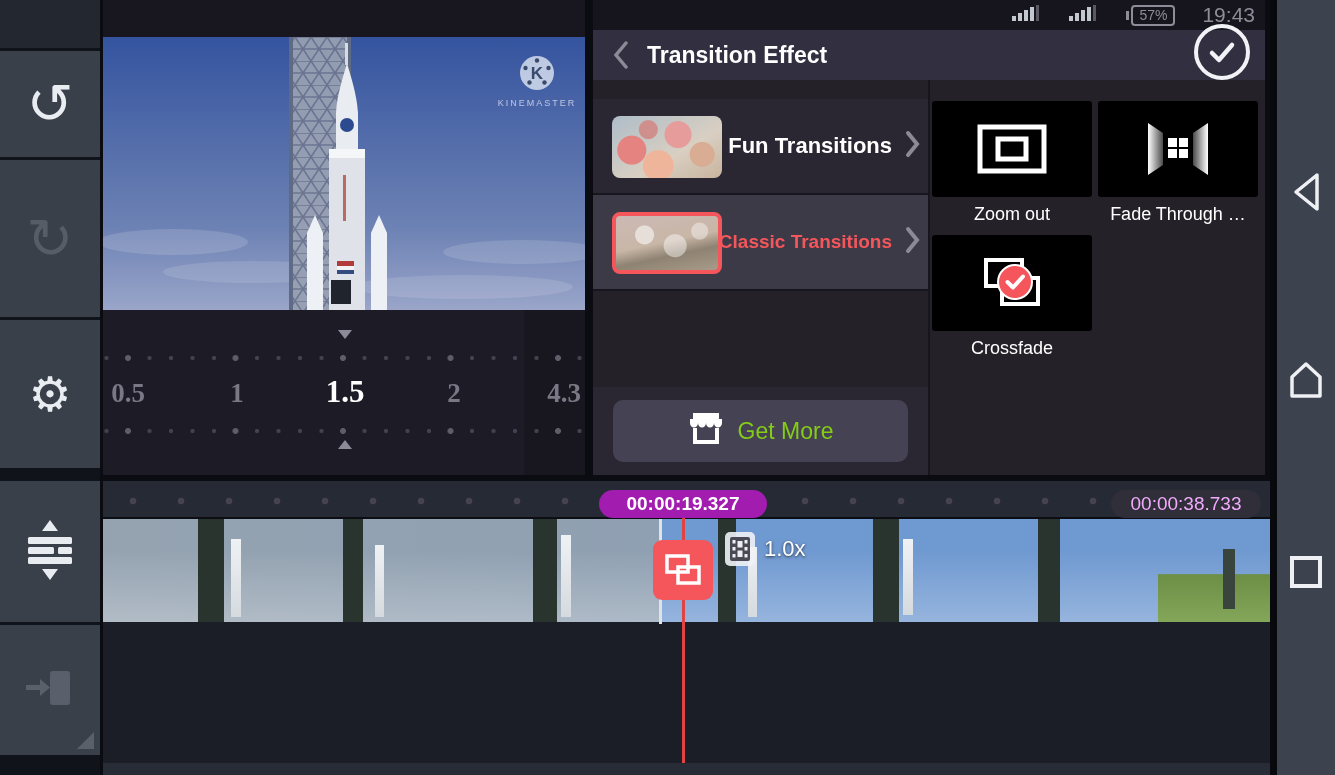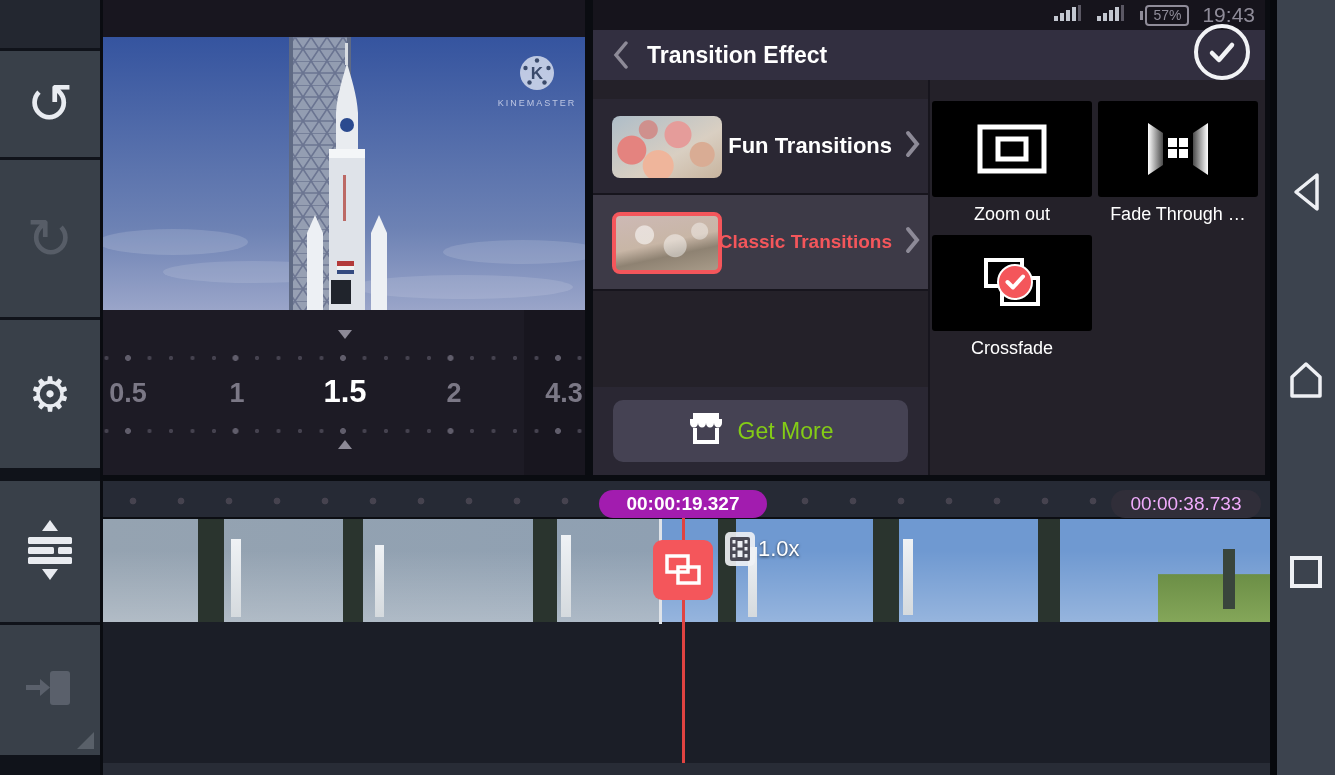--- a/index.html
+++ b/index.html
@@ -23,39 +23,39 @@
   .gear-g { font-size:48px; }
   .corner-tri { position:absolute; right:6px; bottom:6px; width:0; height:0;
     border-left:17px solid transparent; border-bottom:17px solid #596069; }
 
   
   .preview { position:absolute; left:103px; top:0; width:482px; height:475px; background:#18161f; }
   .video { position:absolute; left:0; top:37px; width:482px; height:273px; overflow:hidden; }
   .wm { position:absolute; left:394px; top:16px; width:80px; text-align:center; }
   .wm-text { font-size:9px; letter-spacing:2px; color:rgba(225,230,245,.75); margin-top:1px; }
 
-  .ruler { position:absolute; left:0; top:310px; width:421px; height:165px; background:#1d1b25; }
+  .ruler { position:absolute; left:0; top:310px; width:421px; height:165px; background:#1d1b25;font-family:Liberation Serif, serif; }
   .dotrow { position:absolute; left:0; width:482px; height:10px;
     background-image:
       radial-gradient(circle, #605d6b 2.6px, transparent 3.3px),
       radial-gradient(circle, #45424f 1.8px, transparent 2.4px);
     background-size:107.5px 10px, 21.5px 10px;
     background-position:-28.75px 0, 14.25px 0;
     background-repeat:repeat-x; }
   #dotrow1 { top:43px; } #dotrow2 { top:116px; }
   .tick { position:absolute; top:68px; width:80px; text-align:center; font-weight:bold; font-size:27px; color:#7b7886; }
   .tick.sel { top:64px; font-size:31px; color:#ffffff; }
   .tri { position:absolute; width:0; height:0; left:235px; }
   .tri-down { top:20px; border-left:7px solid transparent; border-right:7px solid transparent; border-top:9px solid #8d8a97; }
   .tri-up { top:130px; border-left:7px solid transparent; border-right:7px solid transparent; border-bottom:9px solid #8d8a97; }
 
   
   .tpanel { position:absolute; left:593px; top:0; width:672px; height:475px; background:#242129; }
   .statusbar { position:absolute; top:0; left:0; width:672px; height:30px; background:#16141c;
-    display:flex; justify-content:flex-end; align-items:center; gap:13px; padding-right:10px; }
+    display:flex; justify-content:flex-end; align-items:center; gap:27px; padding-right:10px; }
   .batt { display:flex; align-items:center; }
   .batt-nub { width:3px; height:9px; background:#8f8c99; margin-right:2px; }
   .batt-body { border:2px solid #8f8c99; border-radius:4px; padding:0 6px; font-size:14px; color:#8f8c99; height:21px; line-height:17px; }
   .sb-time { font-size:21px; color:#8f8c99; }
 
   .pheader { position:absolute; top:30px; left:0; width:672px; height:50px; background:#322f40; display:flex; align-items:center; }
   .backbtn { margin-left:20px; display:flex; align-items:center; cursor:pointer; }
   .ptitle { margin-left:18px; font-size:23px; font-weight:bold; color:#ffffff; }
   .checkbtn { position:absolute; left:601px; top:24px; width:56px; height:56px; border:4px solid #f2f3f6;
     border-radius:50%; display:flex; align-items:center; justify-content:center; z-index:5; }
@@ -144,21 +144,21 @@
       0 0;
     background-repeat:no-repeat; }
   .clipcut { position:absolute; left:556px; top:0; width:3px; height:105px; background:#dfe3e8; }
   .transmark { position:absolute; left:550px; top:59px; width:60px; height:60px; background:#f4565b; border-radius:9px;
     display:flex; align-items:center; justify-content:center; z-index:4; cursor:pointer; }
   .playhead { position:absolute; left:579px; top:36px; width:3px; height:246px; background:#e04341; z-index:3; }
   .pill { position:absolute; top:9px; height:28px; border-radius:15px; color:#ffffff; font-size:19px;
     display:flex; align-items:center; justify-content:center; z-index:5; }
   .curpill { left:496px; width:168px; background:#a21caf;font-weight:bold; }
   .endpill { left:1008px; width:150px; background:#302e39; color:#f0abfc; }
-  .speedbadge { position:absolute; left:622px; top:51px; display:flex; align-items:center; gap:3px; z-index:4; }
+  .speedbadge { position:absolute; left:622px; top:51px; display:flex; align-items:center; gap:9px; z-index:4; }
   .filmicon { width:30px; height:34px; background:rgba(240,242,245,.9); border-radius:5px;
     display:flex; align-items:center; justify-content:center; }
   .speedtext { color:#ffffff; font-size:22px; text-shadow:0 1px 3px rgba(0,0,0,.7); }
   .bstrip { position:absolute; left:0; top:282px; width:1167px; height:12px; background:#282c36; }
 
   
   .navedge { position:absolute; left:1270px; top:0; width:7px; height:775px; background:#07090d; }
   .navbar { position:absolute; left:1277px; top:0; width:58px; height:775px; background:#3c434e; }
   .navbtn { position:absolute; left:50%; transform:translateX(-50%); cursor:pointer; }
   #nav-back { top:172px; } #nav-home { top:360px; } #nav-recents { top:554px; }

